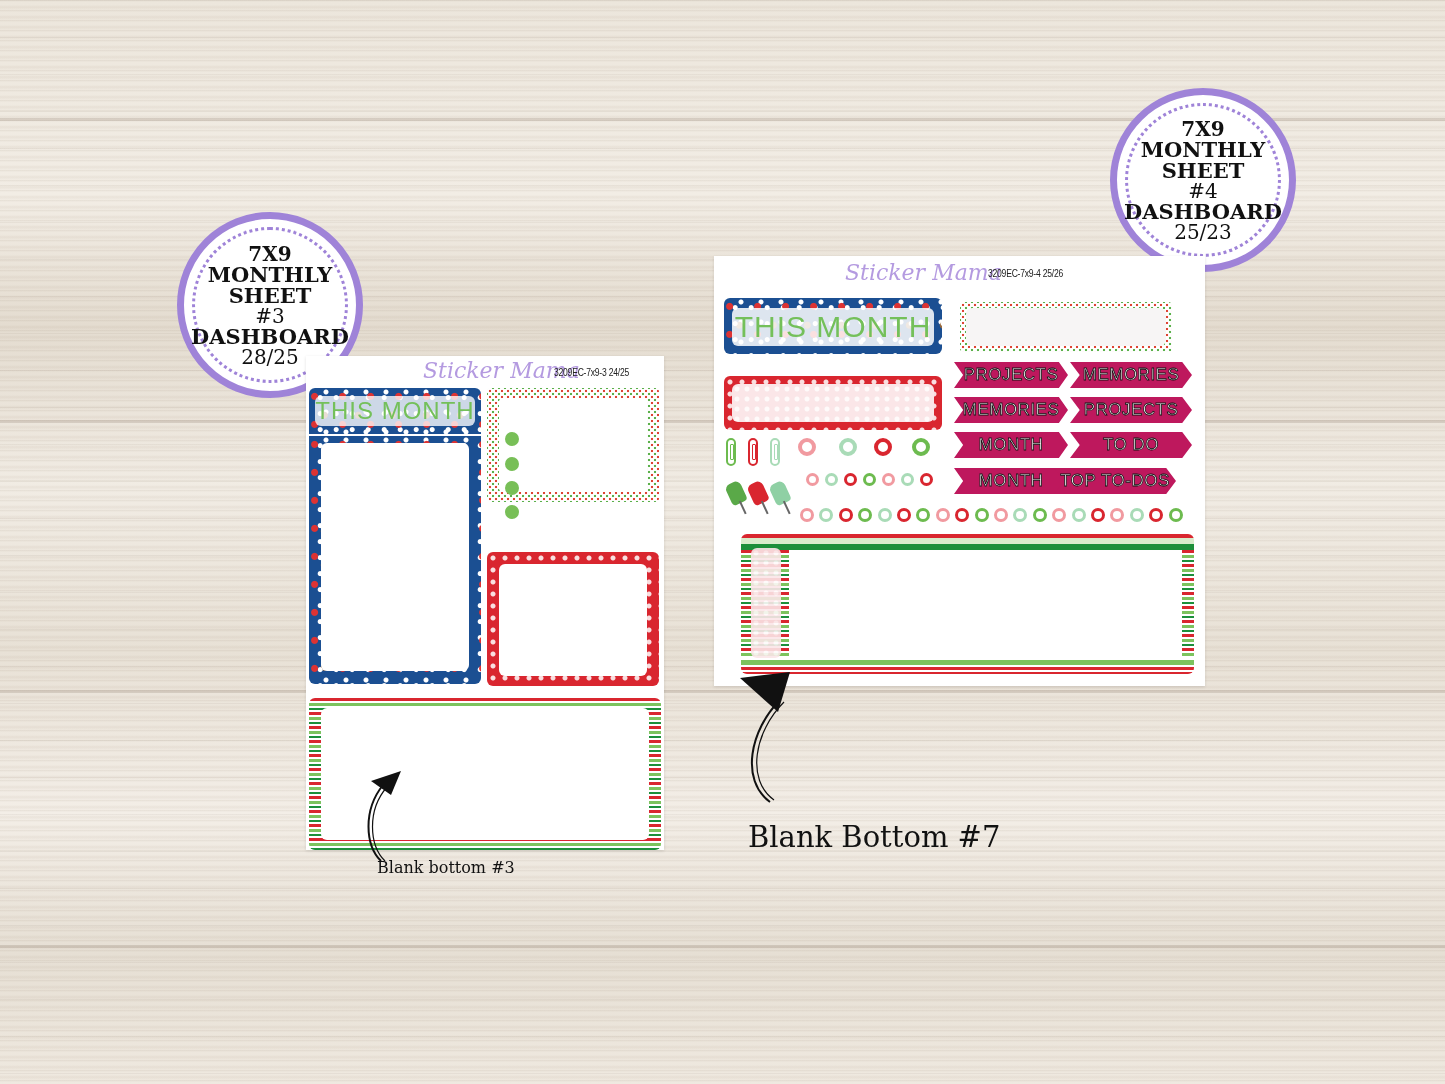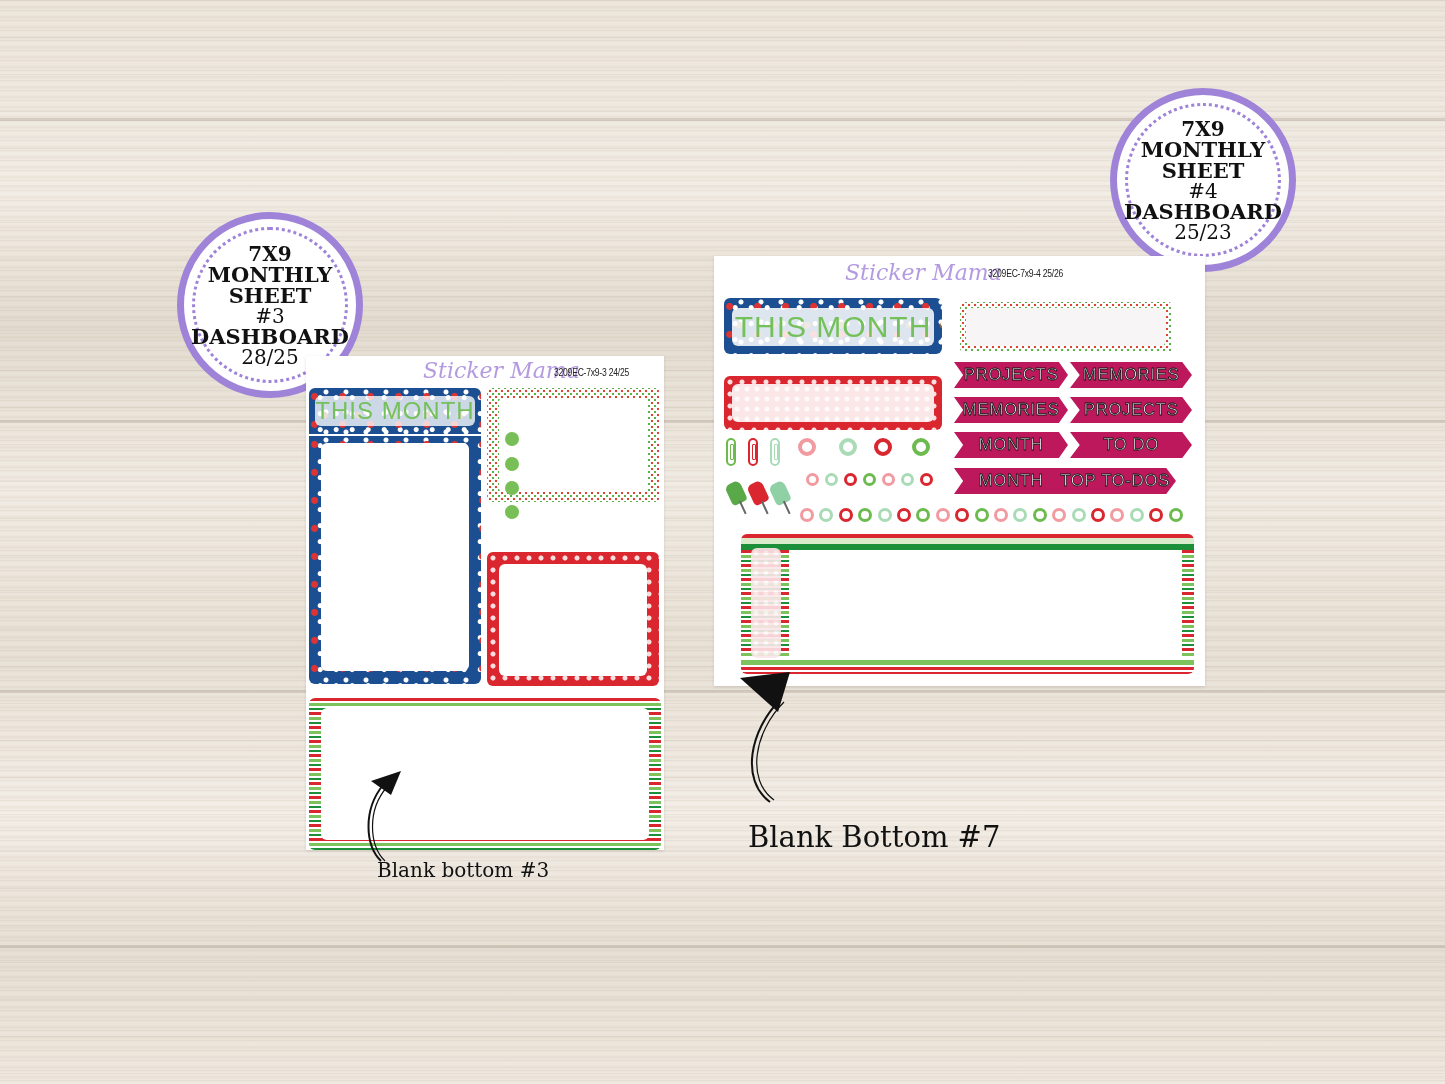--- a/index.html
+++ b/index.html
@@ -239,14 +239,14 @@
   <path d="M26 96 C 10 80, 8 45, 28 20" fill="none" stroke="#111" stroke-width="2"></path>
   <path d="M30 96 C 14 80, 12 45, 32 22" fill="none" stroke="#111" stroke-width="1.2"></path>
   <polygon points="16,16 46,6 36,30" fill="#111"></polygon>
 </svg>
 <svg class="arrow" style="left:730px; top:670px;" width="80" height="140">
   <path d="M40 132 C 10 110, 20 60, 50 30" fill="none" stroke="#111" stroke-width="2"></path>
   <path d="M44 130 C 16 110, 24 62, 54 32" fill="none" stroke="#111" stroke-width="1.2"></path>
   <polygon points="10,8 60,2 48,42" fill="#111"></polygon>
 </svg>
 
-<div class="caption" style="left:377px; top:858px; font-size:20px;">Blank bottom #3</div>
+<div class="caption" style="left:377px; top:858px; font-size:16px;">Blank bottom #3</div>
 <div class="caption" style="left:748px; top:820px; font-size:29px;">Blank Bottom #7</div>
 
 </body></html>

